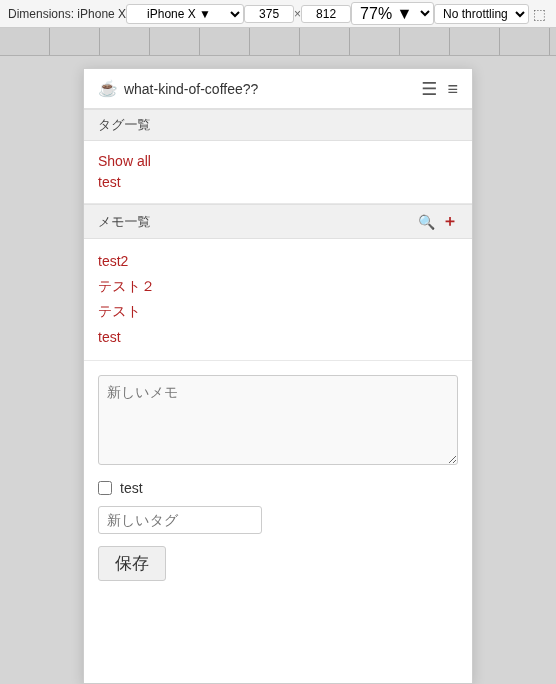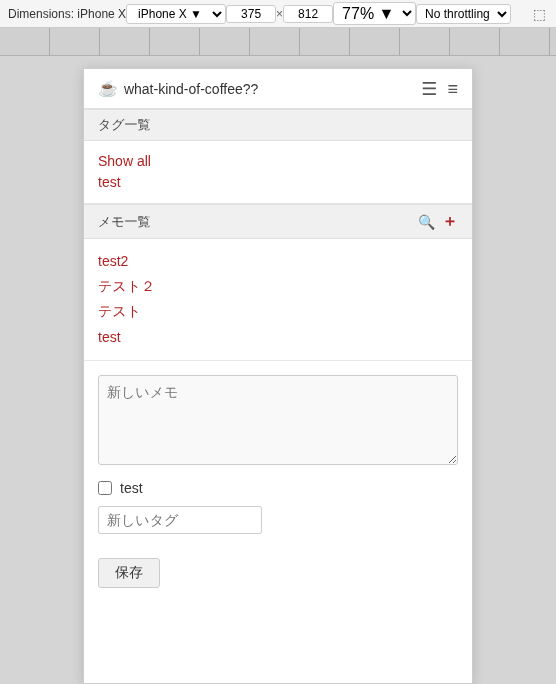--- a/index.html
+++ b/index.html
@@ -25,21 +25,21 @@
       color: #333;
     }
     .toolbar-label {
       font-size: 12px;
       color: #333;
     }
     .toolbar-select {
       font-size: 12px;
       border: 1px solid #ccc;
       background: white;
-      padding: 1px 7px;
+      padding: 1px 16px;
       border-radius: 3px;
       cursor: pointer;
     }
     .toolbar-input {
       width: 50px;
       font-size: 12px;
       border: 1px solid #ccc;
       background: white;
       padding: 1px 4px;
       border-radius: 3px;
@@ -246,23 +246,23 @@
       font-size: 14px;
       color: #999;
       font-family: inherit;
       background: white;
     }
     .save-btn {
       background: #f0f0f0;
       border: 1px solid #ccc;
       border-radius: 3px;
       padding: 5px 16px;
-      font-size: 14px;
-      cursor: pointer;
-      margin-top: 24px;
+      font-size: 17px;
+      cursor: pointer;
+      margin-top: 12px;
       color: #333;
     }
 
     
     .bottom-spacer {
       height: 80px;
       background: white;
     }
   </style>
 </head>

